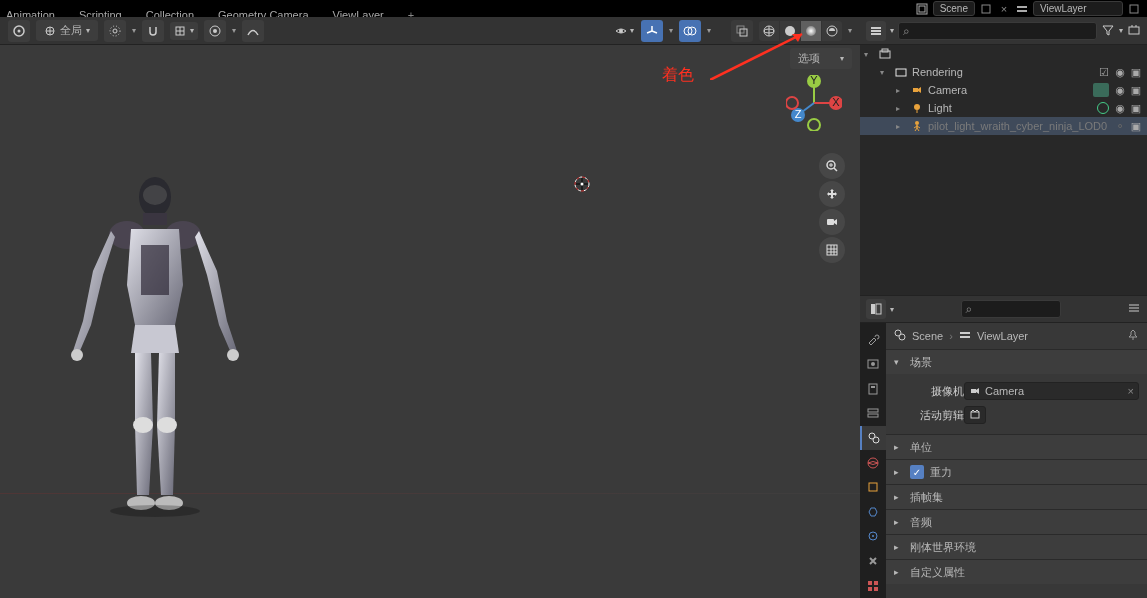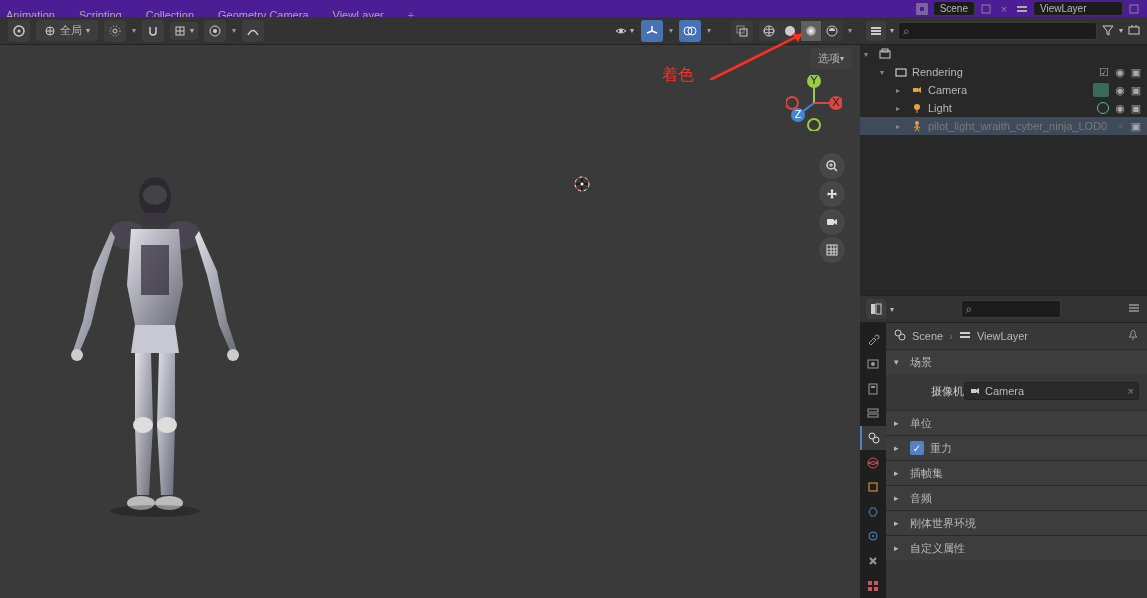--- a/index.html
+++ b/index.html
@@ -1,35 +1,35 @@
 <!DOCTYPE html>
 <html><head>
 <meta charset="utf-8">
 <style>
 *{margin:0;padding:0;box-sizing:border-box;font-family:sans-serif;font-size:11px;color:#b8b8b8;user-select:none}
 body{width:1147px;height:598px;background:#2b2b2b;overflow:hidden;position:relative}
-.topmenu{height:30px;background:#4c1d95;display:flex;align-items:center;padding:0 6px;gap:24px}
+.topmenu{height:30px;background:#000000;display:flex;align-items:center;padding:0 6px;gap:24px}
 .topmenu span{color:#aaa;cursor:pointer}
 .topmenu .plus{color:#888}
 .scene-header{position:absolute;top:0;right:0;height:17px;display:flex;align-items:center;gap:4px;padding-right:6px}
 .scene-header .ico{width:14px;height:14px;display:inline-flex;align-items:center;justify-content:center}
 .scene-header .field{background:#1c1c1c;border:1px solid #3a3a3a;border-radius:3px;padding:1px 6px;font-size:10px}
 .toolbar{position:absolute;top:17px;left:0;right:287px;height:28px;background:#333;display:flex;align-items:center;padding:0 8px;gap:6px;border-bottom:1px solid #222}
 .toolbar .btn{width:22px;height:22px;background:#3d3d3d;border-radius:3px;display:inline-flex;align-items:center;justify-content:center;cursor:pointer}
 .toolbar .btn.blue{background:#4772b3}
 .toolbar .txtbtn{background:#3d3d3d;border-radius:3px;padding:3px 8px;display:inline-flex;align-items:center;gap:4px}
 .toolbar .spacer{flex:1}
 .toolbar .grp{display:flex;gap:1px}
 .toolbar .grp .btn{border-radius:0}
 .toolbar .grp .btn:first-child{border-radius:3px 0 0 3px}
 .toolbar .grp .btn:last-child{border-radius:0 3px 3px 0}
 .toolbar .shade-grp .btn{width:20px;height:20px;background:#3a3a3a}
 .toolbar .shade-grp .btn.active{background:#5f5f5f}
 .viewport{position:absolute;top:45px;left:0;right:287px;bottom:0;background:#3a3a3a}
-.options-btn{position:absolute;top:3px;right:8px;background:#3f3f3f;border-radius:3px;padding:3px 8px;font-size:11px;display:flex;align-items:center;gap:0}
+.options-btn{position:absolute;top:3px;right:8px;background:#3f3f3f;border-radius:3px;padding:3px 8px;font-size:11px;display:flex;align-items:center;gap:20px}
 .gizmo{position:absolute;top:30px;right:18px;width:56px;height:56px}
 .nav-btn{position:absolute;right:15px;width:26px;height:26px;background:rgba(80,80,80,.6);border-radius:13px;display:flex;align-items:center;justify-content:center;cursor:pointer}
 .cursor3d{position:absolute;top:128px;left:571px;width:22px;height:22px}
 .annotation{position:absolute;color:#ff3020;font-size:16px;font-weight:500;pointer-events:none}
 .ann-arrow1{position:absolute;top:30px;left:710px;width:100px;height:50px;pointer-events:none}
 .ann-arrow2{position:absolute;top:122px;right:26px;width:30px;height:85px;pointer-events:none}
 .rpanel{position:absolute;top:17px;right:0;width:287px;bottom:0;background:#2b2b2b;display:flex;flex-direction:column}
 .outliner-hdr{height:28px;background:#333;display:flex;align-items:center;padding:0 6px;gap:4px;border-bottom:1px solid #222}
 .outliner-hdr .search{flex:1;background:#1c1c1c;border:1px solid #3a3a3a;border-radius:3px;height:18px;padding:0 18px;font-size:10px;position:relative}
 .outliner-hdr .search::before{content:"⌕";position:absolute;left:4px;top:1px;color:#888;font-size:12px}
@@ -534,20 +534,29 @@
           <div class="prop-row">
             <span class="plabel">摄像机</span>
             <div class="pfield">
               <svg width="12" height="12">
                   <path d="M2 4 L7 4 L7 8 L2 8 Z M7 5 L10 3 L10 9 L7 7 Z" fill="#ccc"></path>
                 </svg>
               <span>Camera</span>
               <span class="x">×</span>
             </div>
           </div>
+          <div class="prop-row">
+            <span class="plabel">活动剪辑</span>
+            <div class="pfield" style="flex:0 0 22px;justify-content:center">
+              <svg width="12" height="12">
+                  <rect x="2" y="3" width="8" height="6" fill="none" stroke="#ccc"></rect>
+                  <path d="M2 3 L4 1 L6 3 L8 1 L10 3" fill="none" stroke="#ccc"></path>
+                </svg>
+            </div>
+          </div>
         </div>
       </div>
       <div class="panel">
           <div class="panel-hdr">
             <span class="caret">▸</span>
             <span>单位</span>
           </div>
         </div>
       <div class="panel">
           <div class="panel-hdr">

